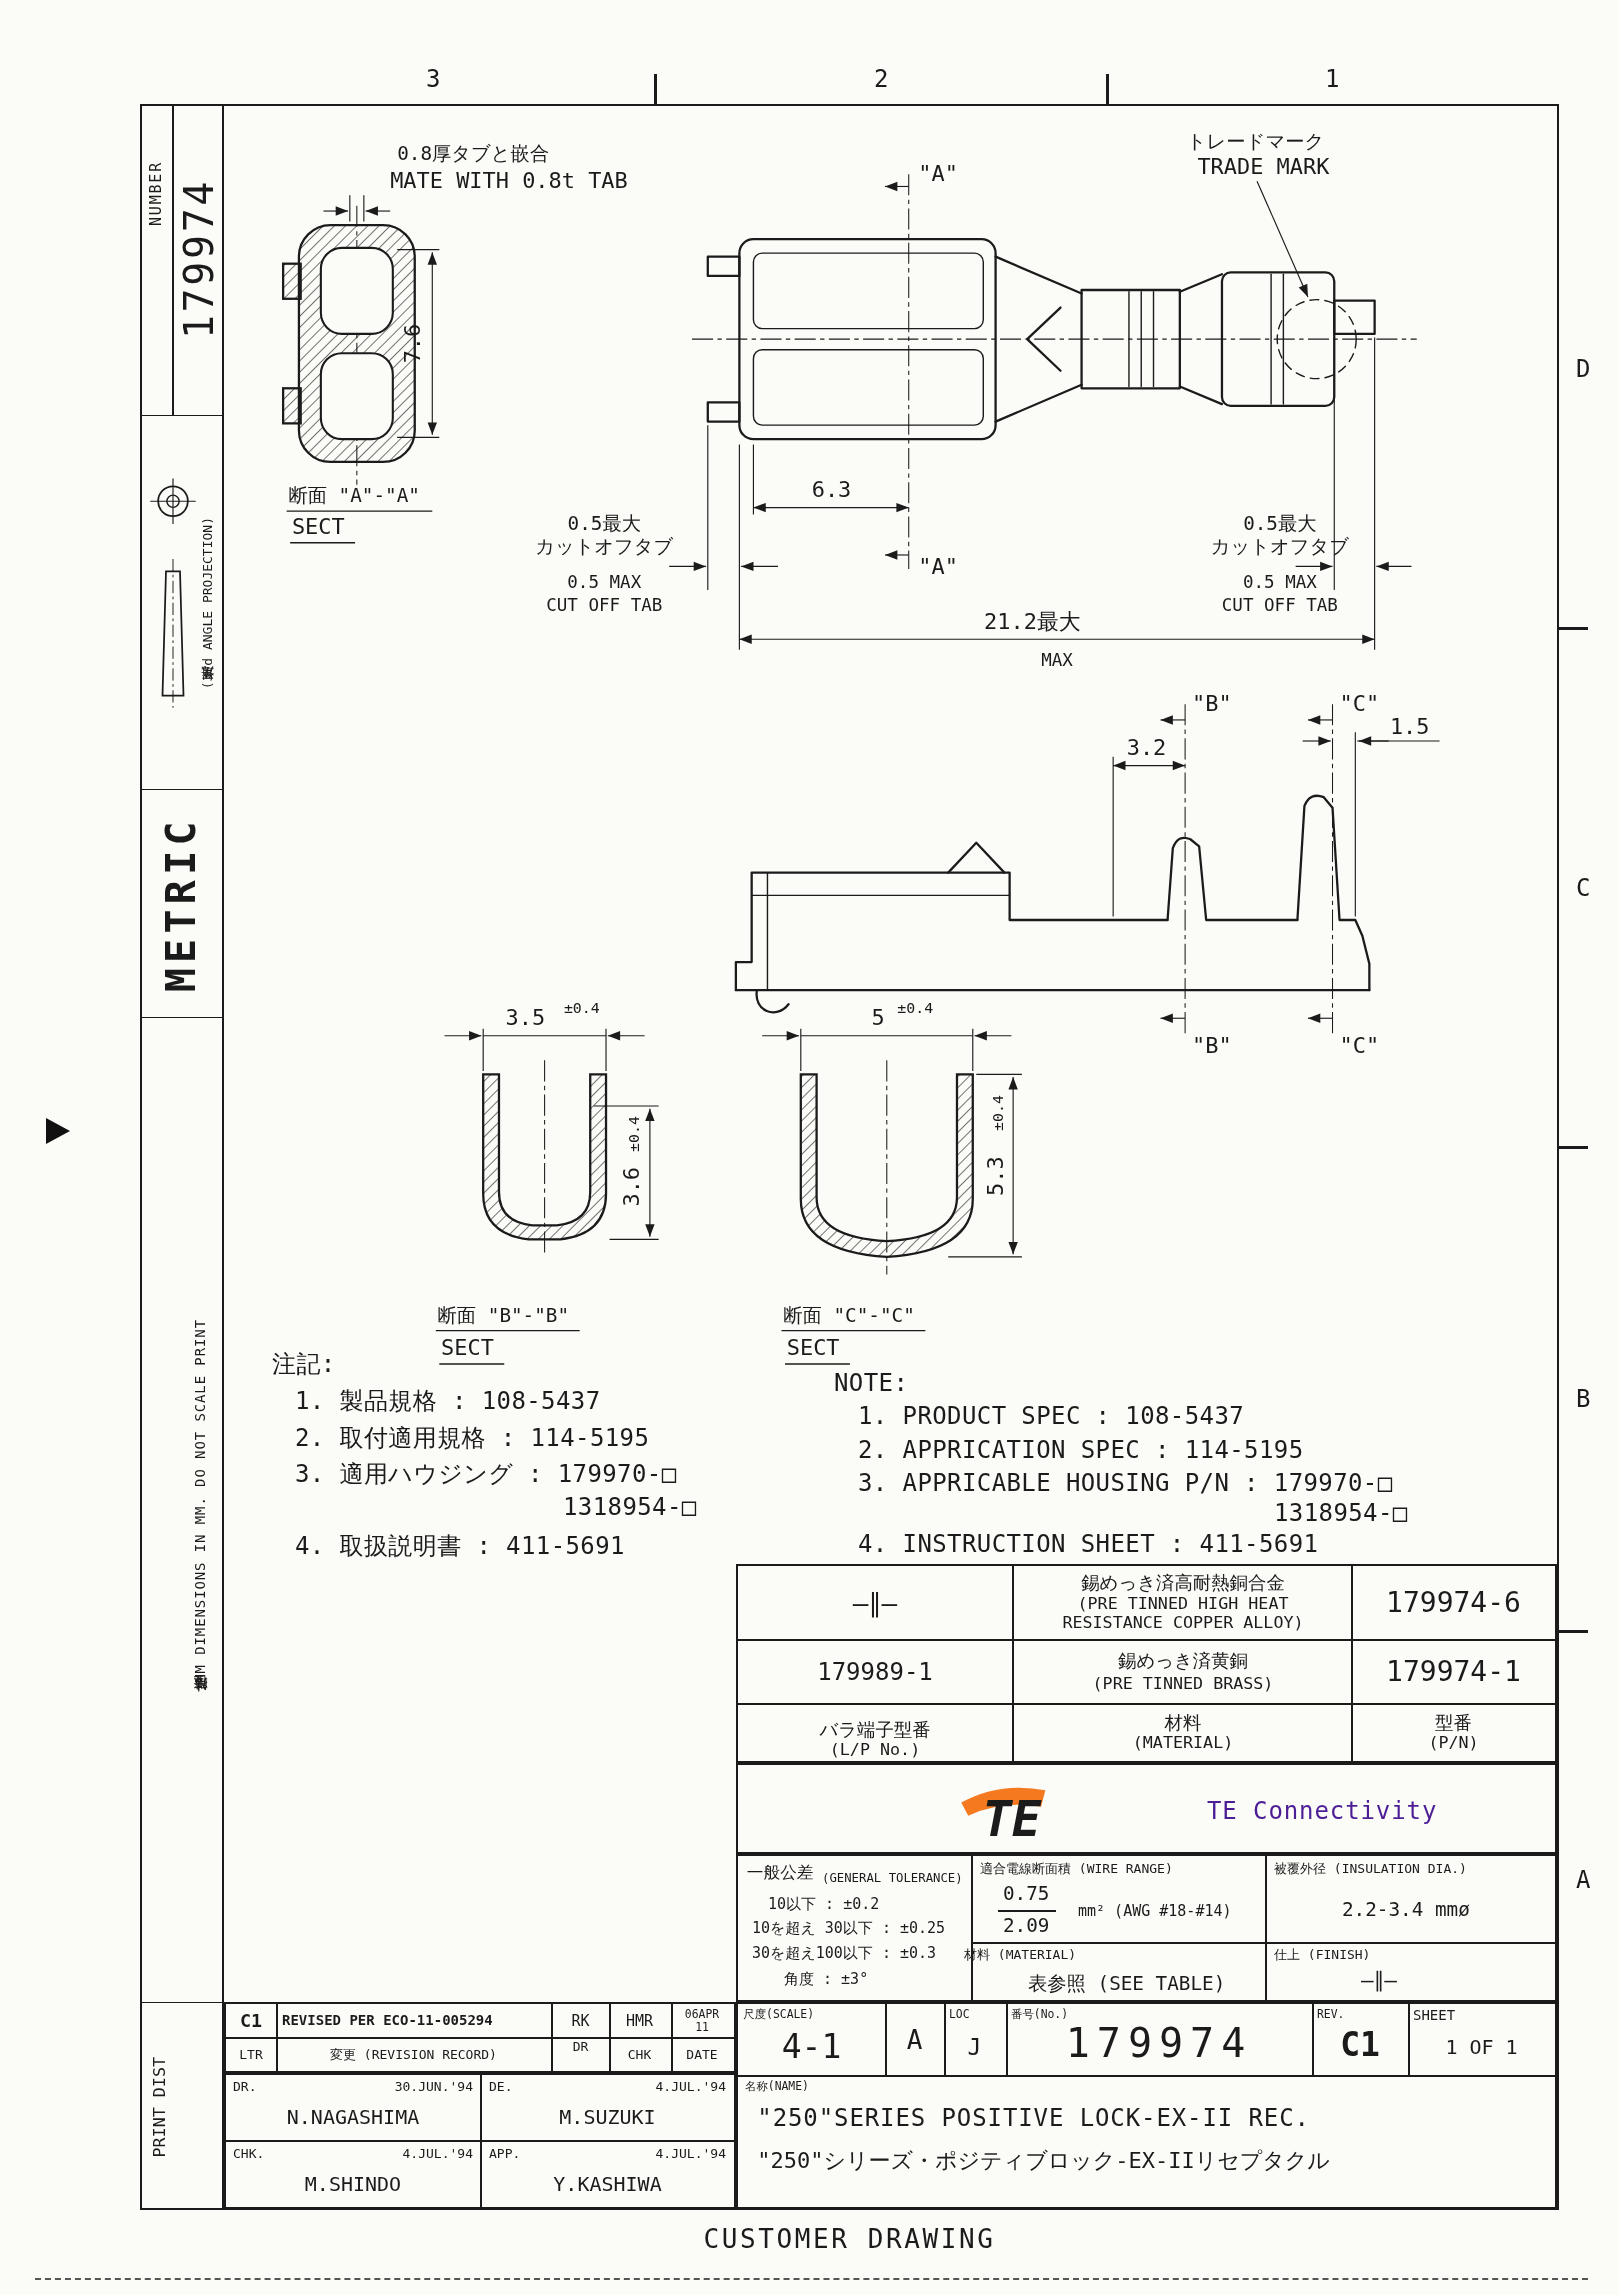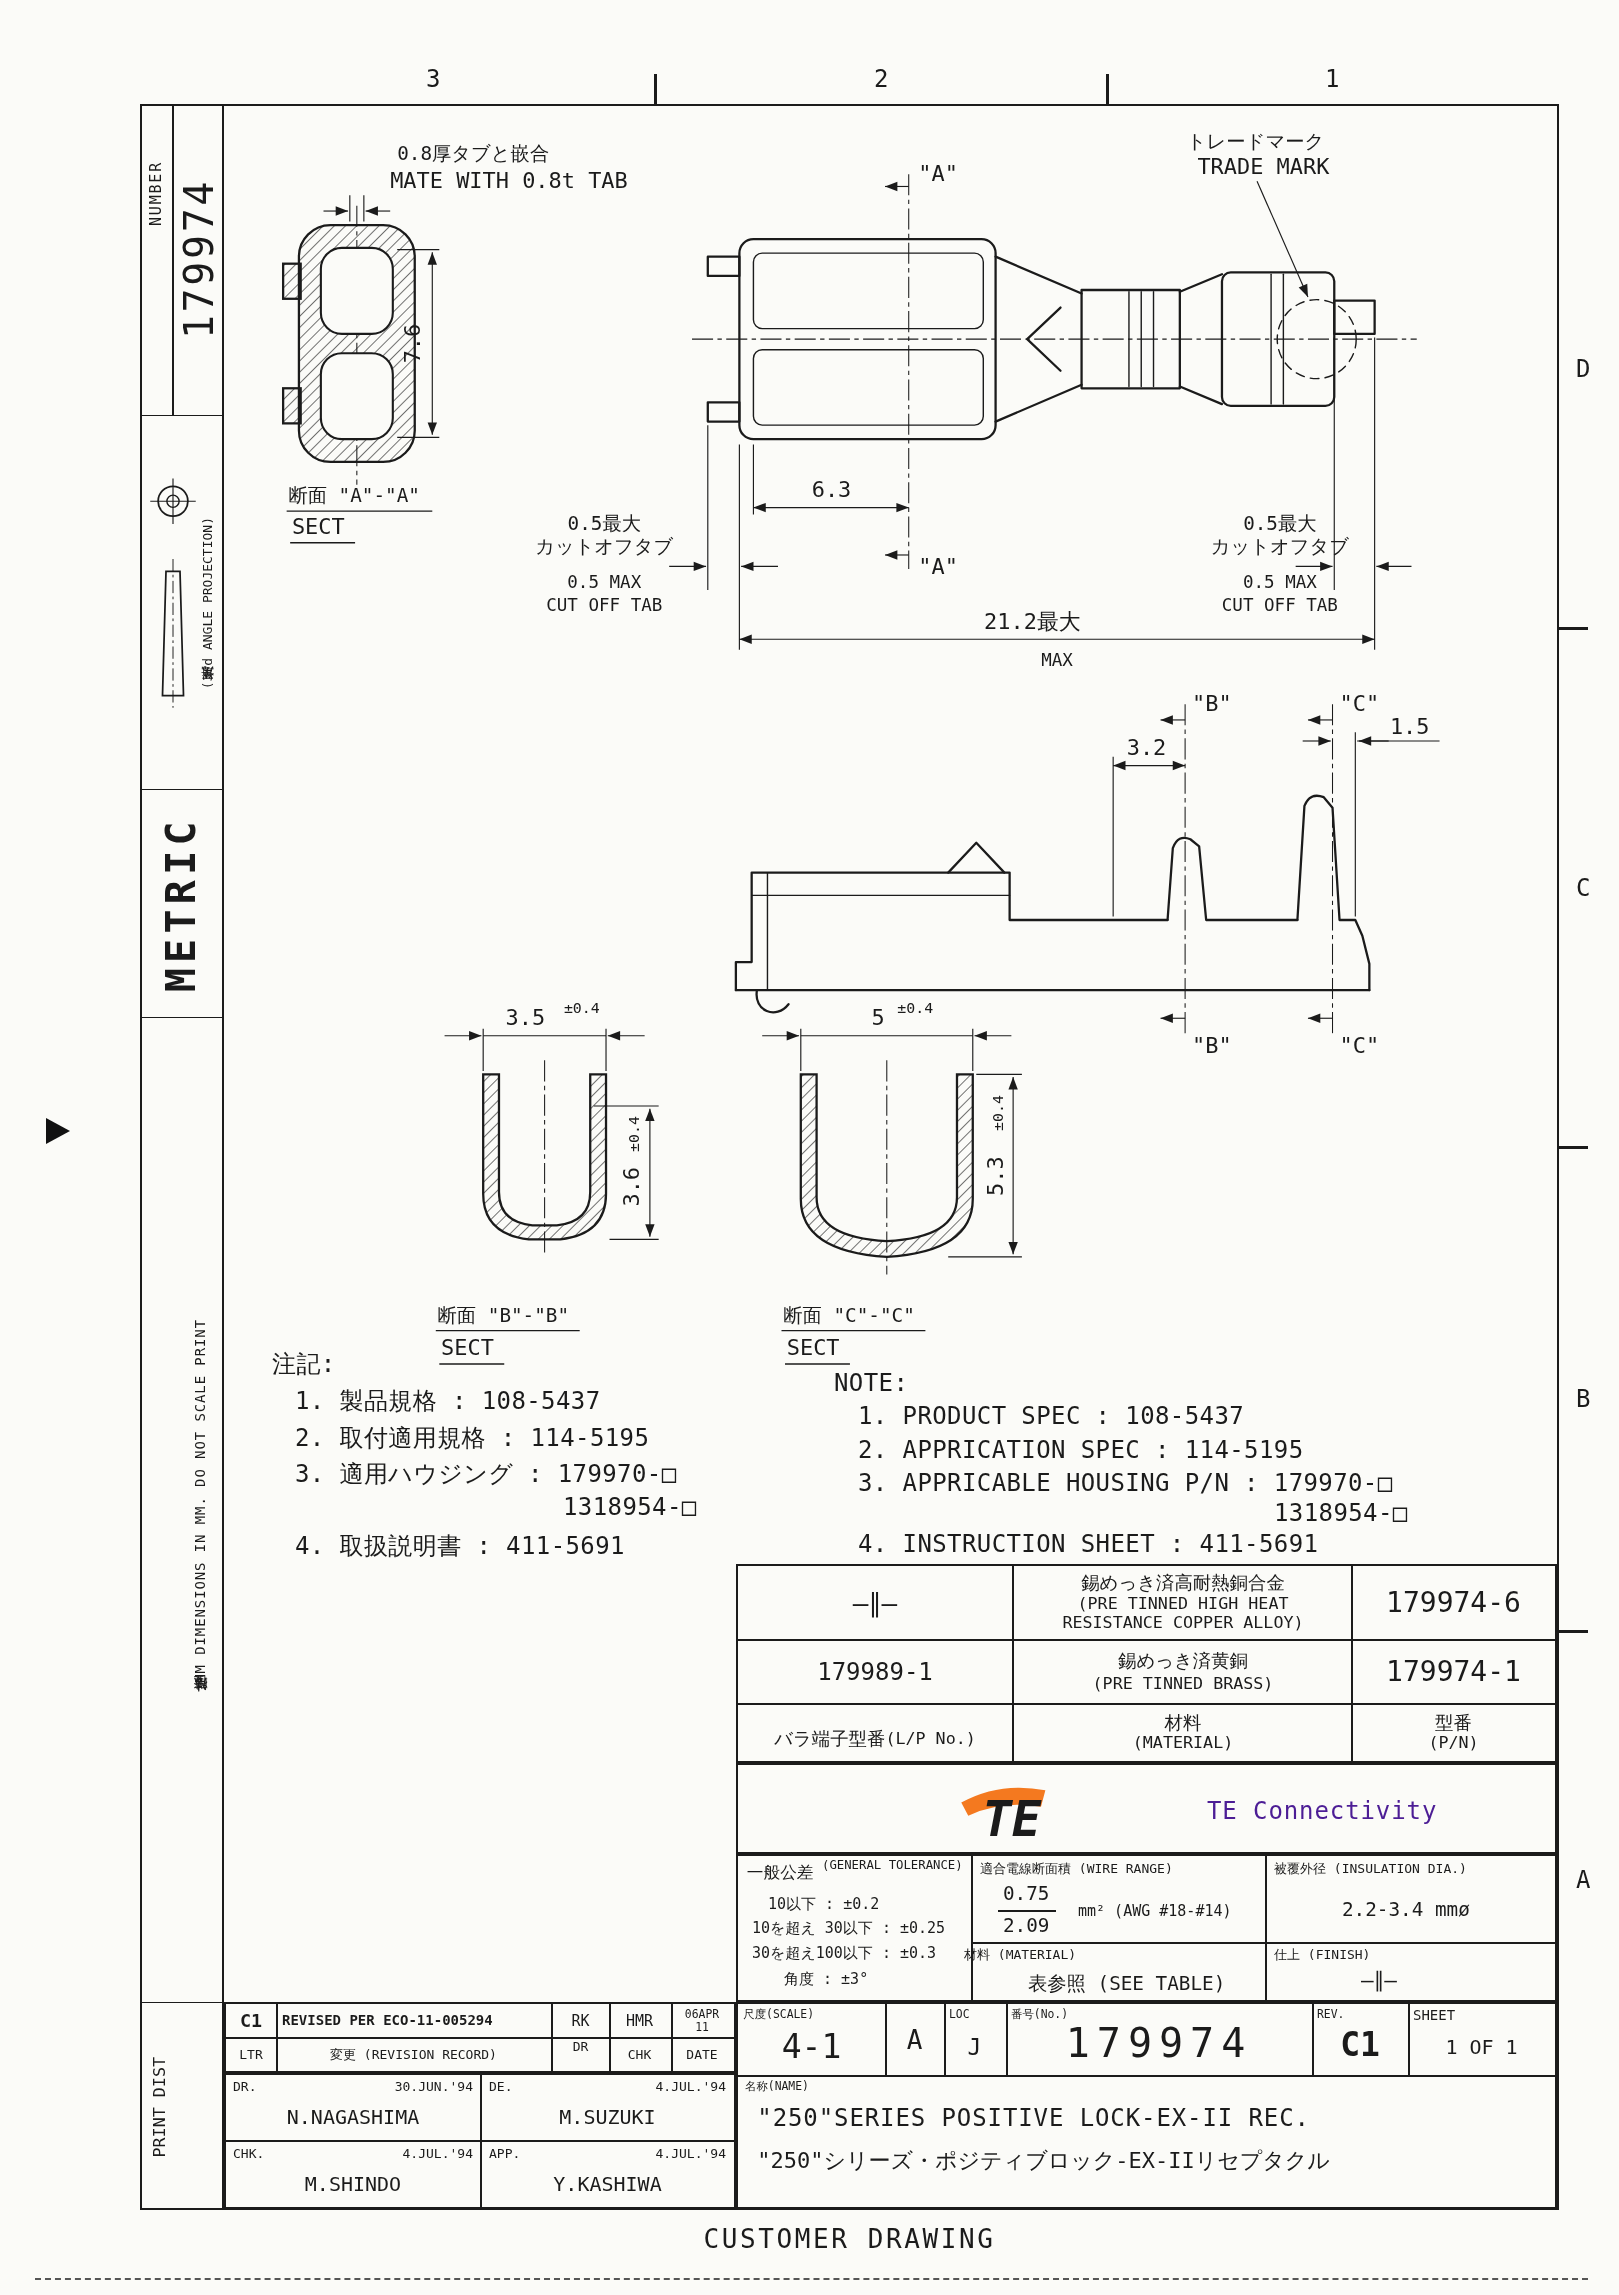--- a/index.html
+++ b/index.html
@@ -282,21 +282,21 @@
       <span style="font-size:16.7px">(PRE TINNED HIGH HEAT</span>
       <span style="font-size:16.7px">RESISTANCE COPPER ALLOY)</span>
     </div>
     <div class="cell" style="left:615px;top:0;width:201px;height:73px;font-size:28px">179974-6</div>
     <div class="cell" style="left:0;top:75px;width:274px;height:61px;font-size:24px">179989-1</div>
     <div class="cell" style="left:276px;top:75px;width:338px;height:61px;flex-direction:column;line-height:1.2">
       <span style="font-size:18.4px">錫めっき済黄銅</span>
       <span style="font-size:16.7px">(PRE TINNED BRASS)</span>
     </div>
     <div class="cell" style="left:615px;top:75px;width:201px;height:61px;font-size:28px">179974-1</div>
-    <div class="cell" style="left:0;top:139px;width:274px;height:68px;line-height:1.15">
+    <div class="cell" style="left:0;top:139px;width:274px;height:68px;flex-direction:column;line-height:1.15">
       <span style="font-size:18.4px">バラ端子型番</span>
       <span style="font-size:16.7px">(L/P No.)</span>
     </div>
     <div class="cell" style="left:276px;top:139px;width:338px;height:55px;flex-direction:column;line-height:1.15">
       <span style="font-size:18.4px">材料</span>
       <span style="font-size:16.7px">(MATERIAL)</span>
     </div>
     <div class="cell" style="left:615px;top:139px;width:201px;height:55px;flex-direction:column;line-height:1.15">
       <span style="font-size:18.4px">型番</span>
       <span style="font-size:16.7px">(P/N)</span>
@@ -309,21 +309,21 @@
       <text x="30" y="68" font-size="56" font-weight="bold" font-style="italic" fill="#f4791f">TE</text>
     </svg>
     <div class="abs" style="left:469px;top:32px;font-size:24px;color:#4c1d95;letter-spacing:0.9px">TE Connectivity</div>
   </div>
 
   <div class="tbl" style="left:736px;top:1854px;width:821px;height:148px">
     <div class="vl" style="left:233px"></div>
     <div class="vl" style="left:527px"></div>
     <div class="hl" style="left:233px;top:86px"></div>
     <div class="abs" style="left:8.8px;top:5.3px;font-size:16.7px">一般公差</div>
-    <div class="abs" style="left:84px;top:2px;font-size:12.3px">(GENERAL TOLERANCE)</div>
+    <div class="abs" style="left:84px;top:15px;font-size:12.3px">(GENERAL TOLERANCE)</div>
     <div class="abs" style="left:30px;top:39px;font-size:15px">10以下 : ±0.2</div>
     <div class="abs" style="left:14px;top:63px;font-size:15px">10を超え 30以下 : ±0.25</div>
     <div class="abs" style="left:14px;top:88px;font-size:15px">30を超え100以下 : ±0.3</div>
     <div class="abs" style="left:46px;top:114px;font-size:15px">角度 : ±3°</div>
     <div class="abs" style="left:242px;top:4.4px;font-size:13px">適合電線断面積 (WIRE RANGE)</div>
     <div class="abs" style="left:265px;top:26px;font-size:19.3px">0.75</div>
     <div class="abs" style="left:260px;top:54px;width:58px;height:1.8px;background:#1b1b1b"></div>
     <div class="abs" style="left:265px;top:58px;font-size:19.3px">2.09</div>
     <div class="abs" style="left:340px;top:46px;font-size:15px">mm² (AWG #18-#14)</div>
     <div class="abs" style="left:226px;top:90px;font-size:13px">材料 (MATERIAL)</div>

